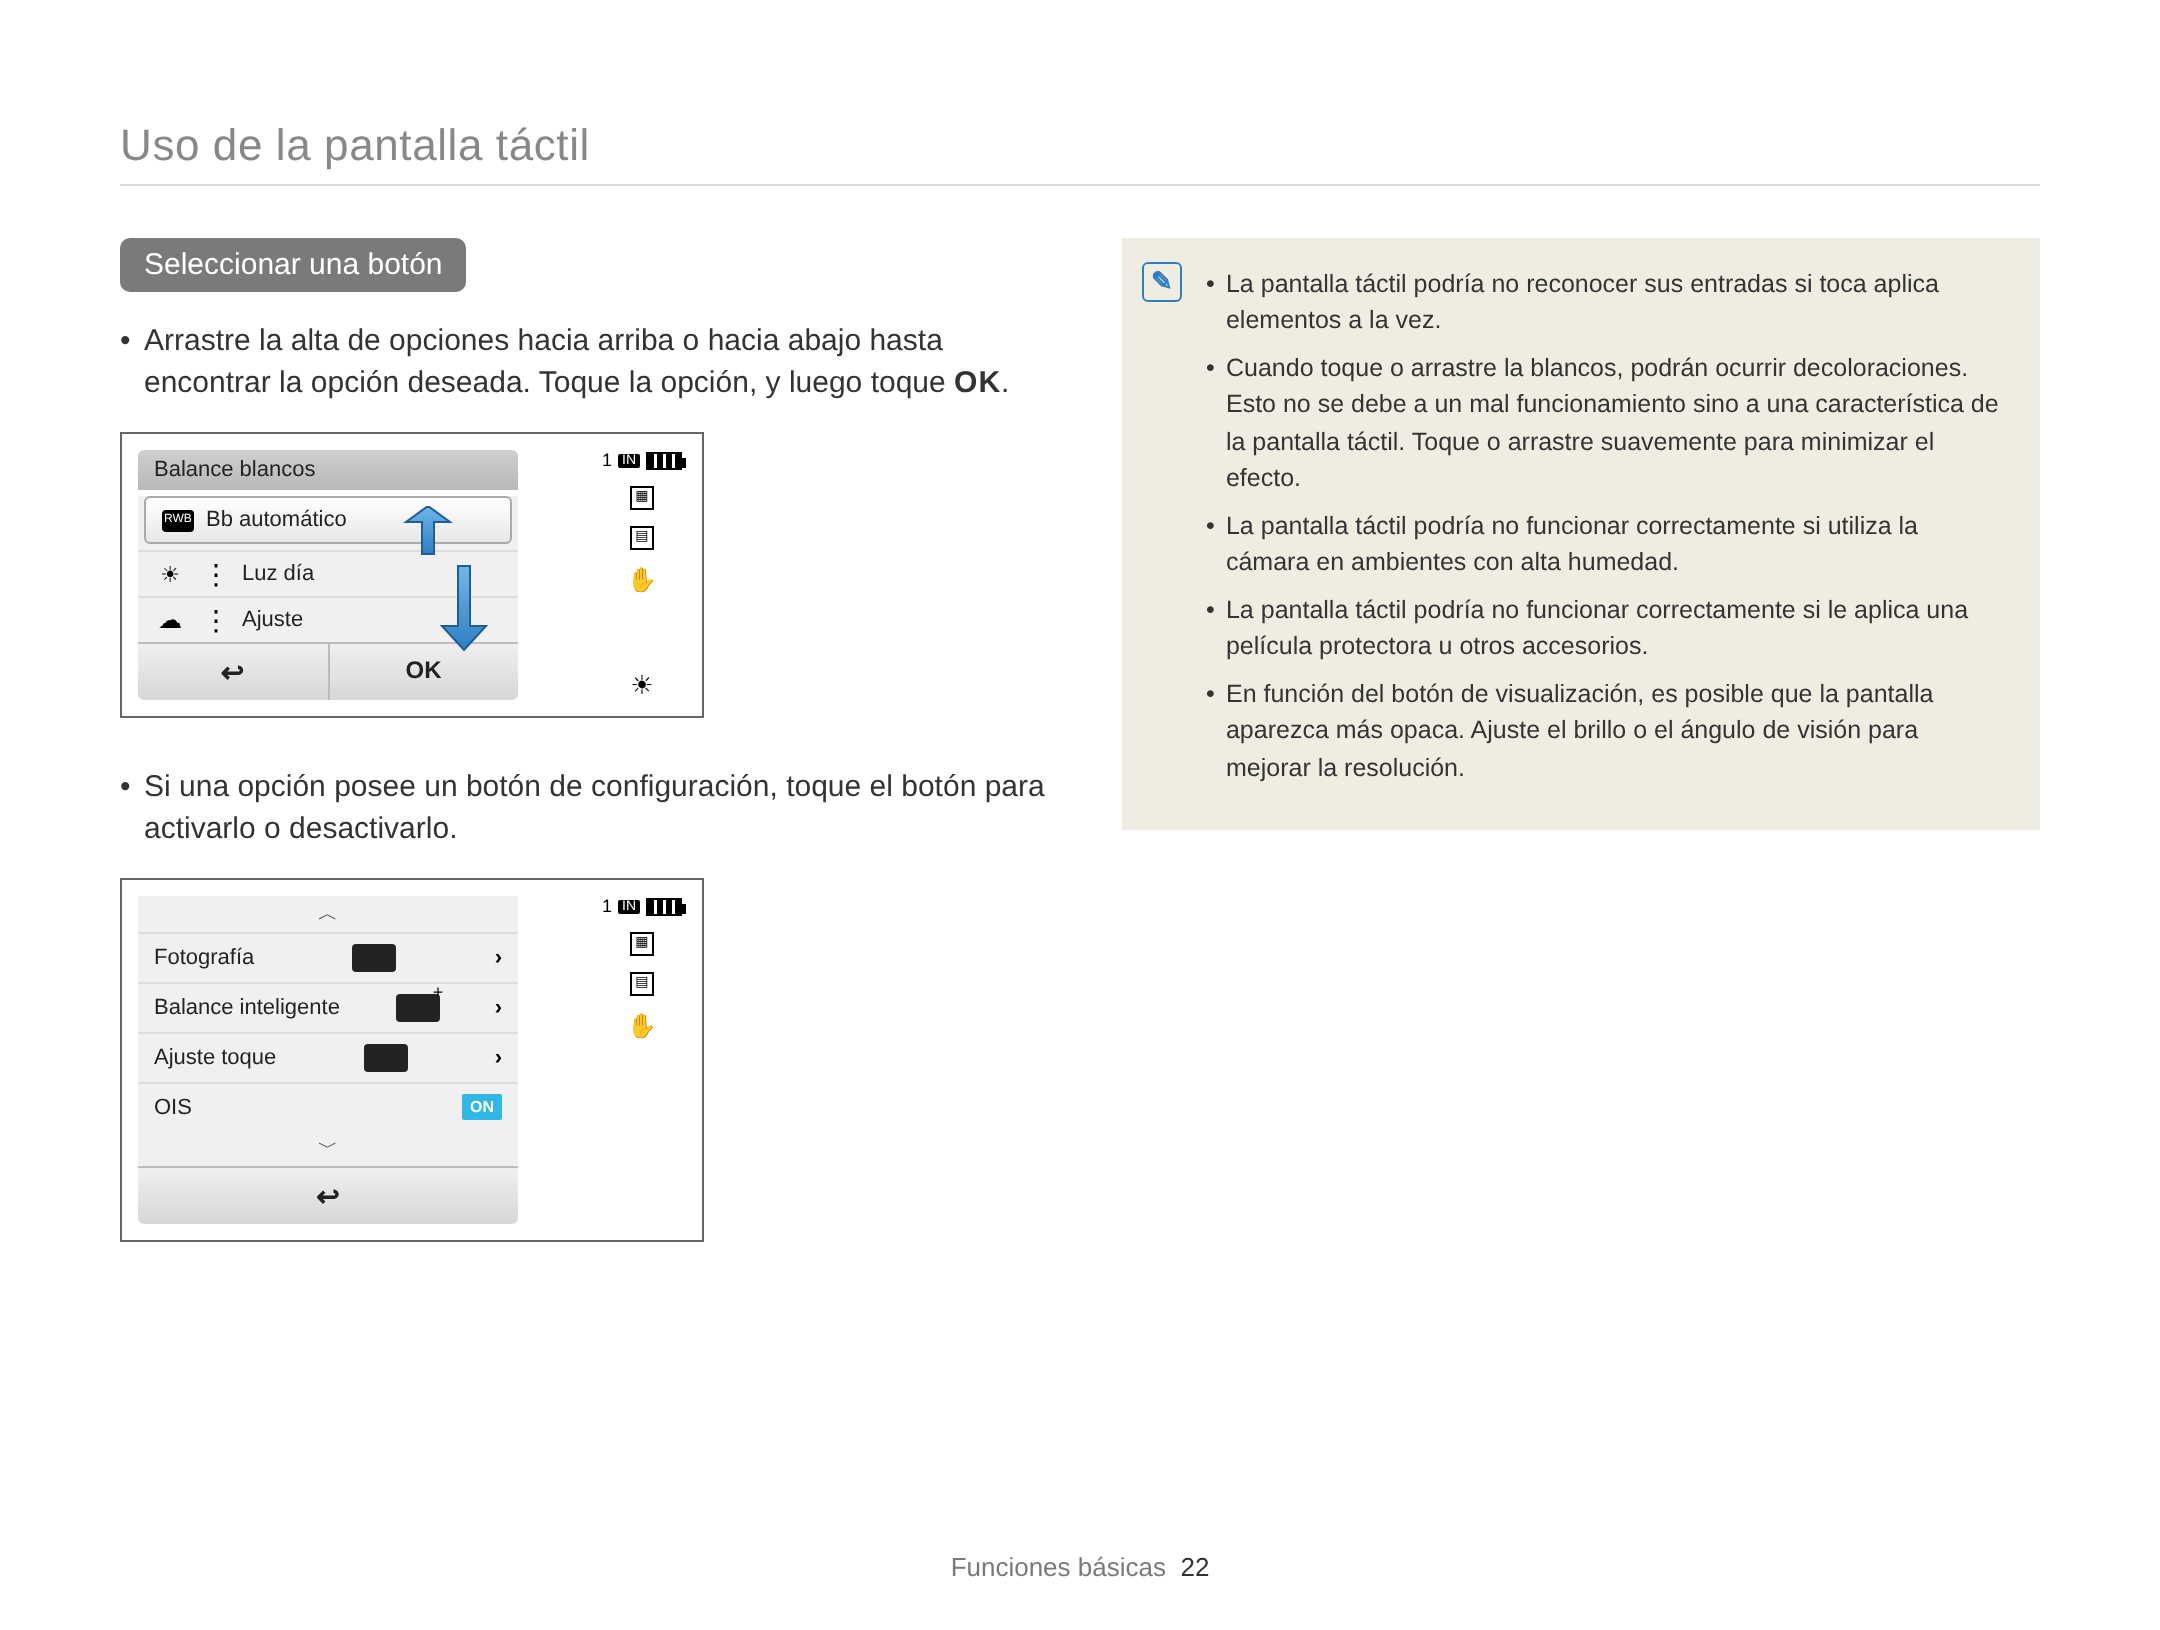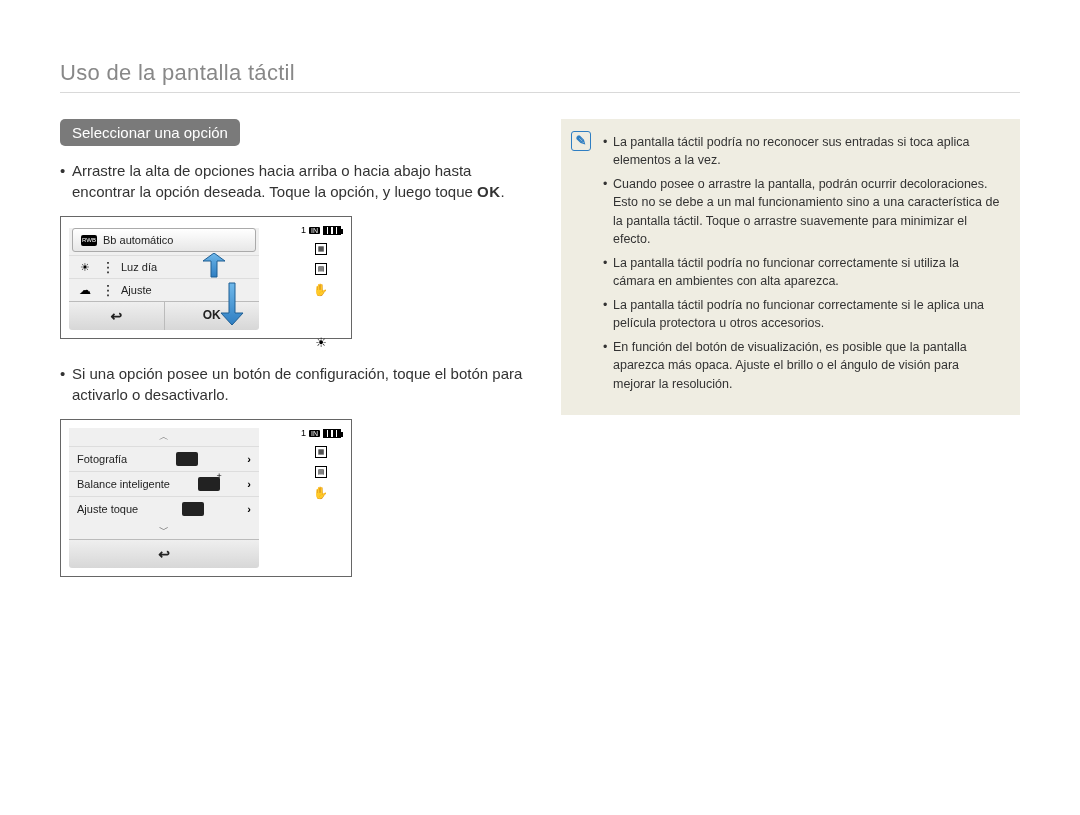--- a/index.html
+++ b/index.html
@@ -69,34 +69,35 @@
 </head>
 <body>
 
 <div class="page">
   <div class="page-title">Uso de la pantalla táctil</div>
   <div class="title-rule"></div>
 
   <div class="columns">
 
     <div class="col-left">
-      <div class="section-pill">Seleccionar una opción</div>
+      <div class="section-pill">Seleccionar una botón</div>
 
       <div class="body-text">
         <div class="bullet">
           <span class="dot">•</span>
           <span>
             <span>Arrastre la alta de opciones hacia arriba o hacia abajo hasta encontrar la opción deseada. Toque la opción, y luego toque </span><span class="ok-label">OK</span><span>.</span>
           </span>
         </div>
       </div>
 
       
       <div class="device">
         <div class="lcd">
+          <div class="lcd-header">Balance blancos</div>
           <div class="list">
             <div class="row sel">
               <span class="ico">
                   <span class="ico-rwb">RWB</span>
                 </span>
               <span>Bb automático</span>
             </div>
             <div class="row">
               <span class="ico ico-sun"></span>
               <span class="dots">⋮</span>
@@ -163,20 +164,24 @@
             <div class="row">
               <span>Balance inteligente</span>
               <span class="caps plus"></span>
               <span class="chev">›</span>
             </div>
             <div class="row">
               <span>Ajuste toque</span>
               <span class="caps"></span>
               <span class="chev">›</span>
             </div>
+            <div class="row">
+              <span>OIS</span>
+              <span class="toggle">ON</span>
+            </div>
           </div>
           <div class="caret-row">﹀</div>
           <div class="btnbar">
             <div class="btn btn-back"></div>
           </div>
         </div>
         <div class="side-icons">
           <div class="topline">
             <span>1</span>
             <span class="in-chip">IN</span>
@@ -194,32 +199,36 @@
     <div class="col-right">
       <div class="note">
         <div class="note-icon"></div>
         <ul>
           <li>
               <span class="d">•</span>
               <span>La pantalla táctil podría no reconocer sus entradas si toca aplica elementos a la vez.</span>
             </li>
           <li>
               <span class="d">•</span>
-              <span>Cuando posee o arrastre la pantalla, podrán ocurrir decoloraciones. Esto no se debe a un mal funcionamiento sino a una característica de la pantalla táctil. Toque o arrastre suavemente para minimizar el efecto.</span>
-            </li>
-          <li>
-              <span class="d">•</span>
-              <span>La pantalla táctil podría no funcionar correctamente si utiliza la cámara en ambientes con alta aparezca.</span>
+              <span>Cuando toque o arrastre la blancos, podrán ocurrir decoloraciones. Esto no se debe a un mal funcionamiento sino a una característica de la pantalla táctil. Toque o arrastre suavemente para minimizar el efecto.</span>
+            </li>
+          <li>
+              <span class="d">•</span>
+              <span>La pantalla táctil podría no funcionar correctamente si utiliza la cámara en ambientes con alta humedad.</span>
             </li>
           <li>
               <span class="d">•</span>
               <span>La pantalla táctil podría no funcionar correctamente si le aplica una película protectora u otros accesorios.</span>
             </li>
           <li>
               <span class="d">•</span>
               <span>En función del botón de visualización, es posible que la pantalla aparezca más opaca. Ajuste el brillo o el ángulo de visión para mejorar la resolución.</span>
             </li>
         </ul>
       </div>
     </div>
   </div>
 
+  <div class="footer">
+    <span>Funciones básicas</span>
+    &nbsp;<span class="pn">22</span>
+  </div>
 </div>
 
 </body></html>

